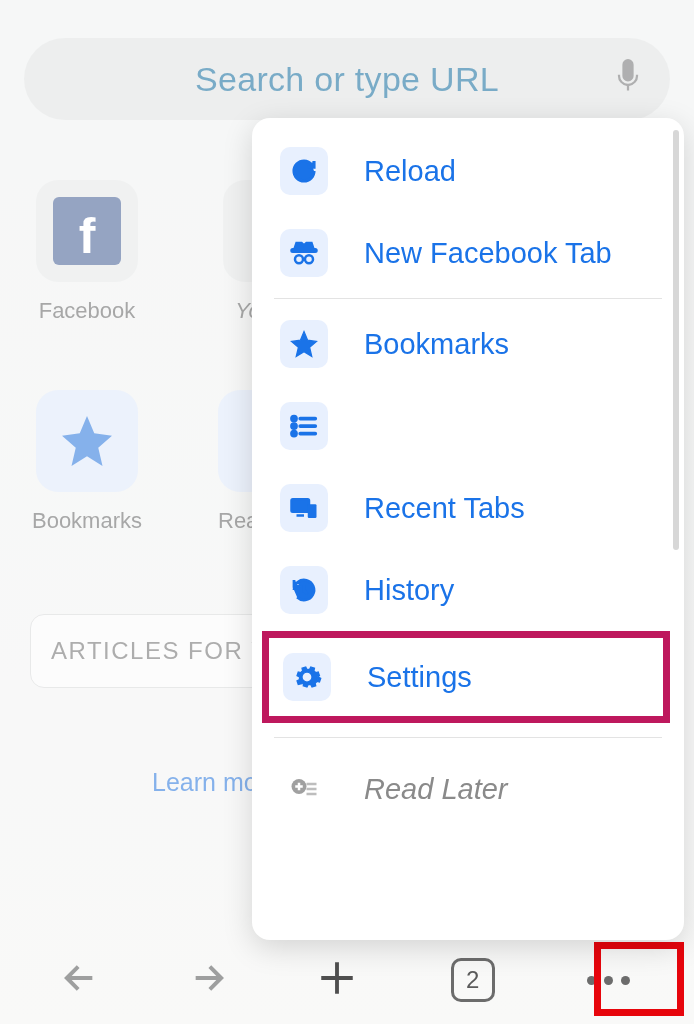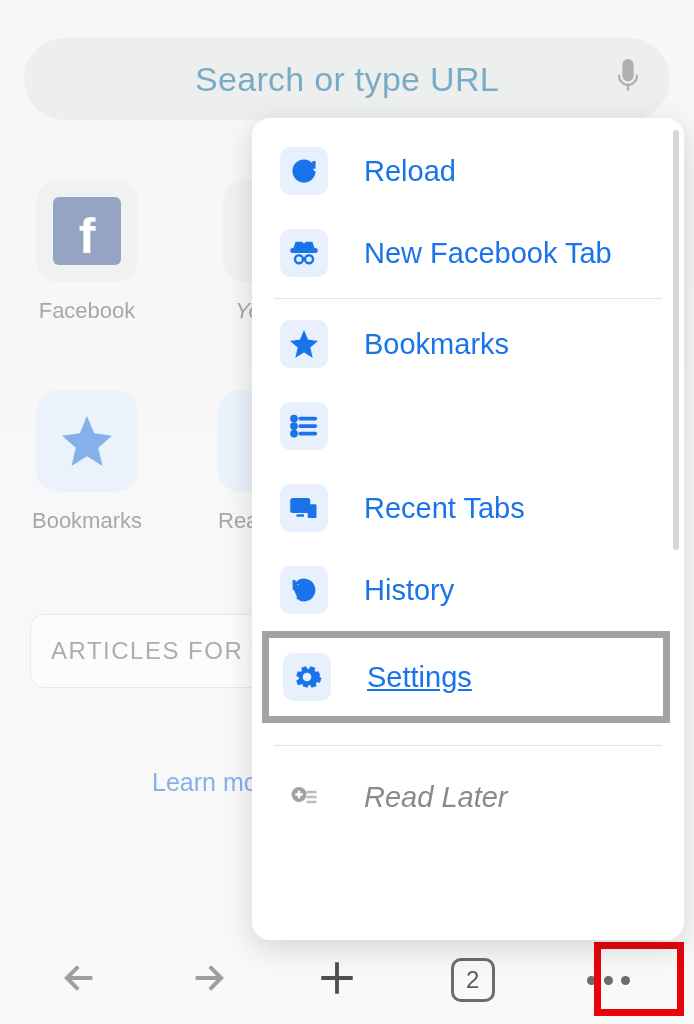--- a/index.html
+++ b/index.html
@@ -68,21 +68,21 @@
   }
   .menu-scroll-track { position:absolute; right: 5px; top: 12px; width: 6px; height: 420px; background:#d7d7d7; border-radius: 3px; }
   .menu-list { display:flex; flex-direction: column; padding: 12px 0 0 0; height:100%; }
   .menu-item {
     display:flex; align-items:center; gap: 36px; height: 82px; padding: 0 0 0 28px;
     color:#1a73e8; font-size: 29px;
   }
   .menu-divider { height:1px; background:#e3e3e3; margin: 4px 22px; }
   .icon-wrap { width:48px; height:48px; background:#e8f0fe; border-radius:10px; display:flex; align-items:center; justify-content:center; flex-shrink:0;}
   .icon-wrap svg { width:30px; height:30px; fill:#1a73e8; stroke:#1a73e8; }
-  .settings-highlight { border: 7px solid #a3a3a3; margin: 0 14px 12px 10px; padding-left: 14px !important; height: 92px !important; text-decoration: underline; }
+  .settings-highlight { border: 7px solid #be185d; margin: 0 14px 4px 10px; padding-left: 14px !important; height: 92px !important; }
   .read-later { color:#8a8a8a !important;font-style:italic; }
   .read-later .icon-wrap { background:transparent; }
   .read-later svg { fill:#a0a0a0; stroke:#a0a0a0; }
 
   
   .more-highlight { position:absolute; right: 10px; bottom: 8px; width: 90px; height: 74px; border: 7px solid #fb0007; }
 
 </style>
 </head>
 <body>

